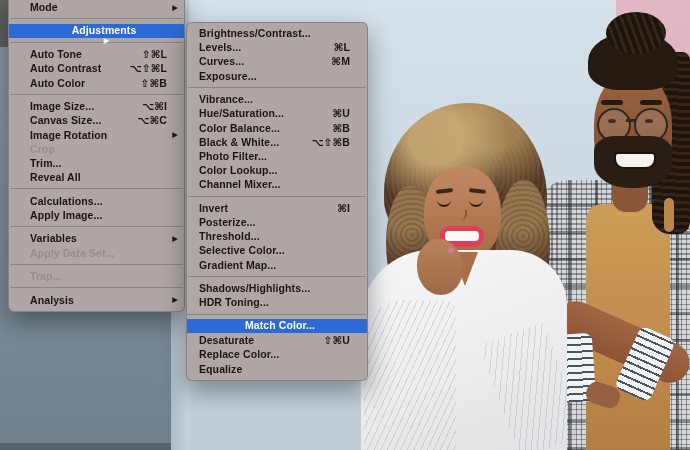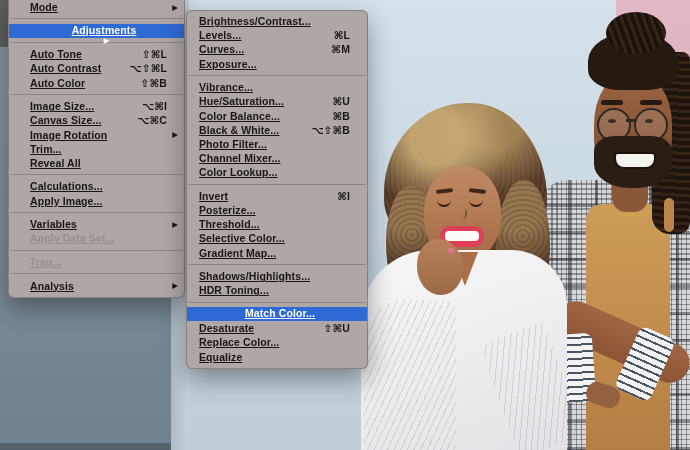--- a/index.html
+++ b/index.html
@@ -95,25 +95,25 @@
   #woman-vneck{left:452px;top:252px;width:26px;height:34px;background:#a86f49;
      clip-path:polygon(0 0,100% 0,50% 100%);}
   #woman-fist{left:417px;top:239px;width:46px;height:56px;
      background:linear-gradient(180deg,#b8815c,#9c6a47);border-radius:46% 54% 48% 52%;}
   #woman-nail{left:448px;top:248px;width:6px;height:5px;background:#e0798f;border-radius:50%;}
 
   
   .menu-panel{position:absolute;background:#aea7a5;box-shadow:0 10px 26px rgba(0,0,0,.38);
      border:1px solid rgba(70,60,55,.35);z-index:50;padding:3px 0 4px 0;box-sizing:border-box;}
   #image-menu{left:8px;top:-3px;width:177px;border-radius:0 0 6px 6px;border-top:none;}
-  #adjustments-menu{left:186px;top:10px;width:182px;border-radius:6px;}
+  #adjustments-menu{left:186px;top:22px;width:182px;border-radius:6px;}
   .row{display:flex;align-items:center;height:14.2px;font-size:10.5px;font-weight:600;
      color:#1b1613;padding:0 6px 0 21px;letter-spacing:.1px;}
   #adjustments-menu .row{padding:0 6px 0 12px;}
-  .row .label{white-space:nowrap;text-decoration:underline;}
+  .row .label{white-space:nowrap;}
   .row .fill{flex:1;}
   .row .shortcut{white-space:nowrap;font-weight:600;margin-left:4px;}
   .row .arrow{width:8px;margin-left:3px;font-size:7.5px;text-align:right;visibility:hidden;}
   .row.selected{background:#2e6ad6;color:#ffffff;flex-direction:column;}
   .row.disabled{color:#968e8b;}
   .sep{height:1px;background:rgba(55,45,40,.28);margin:4.2px 1px;}
 </style>
 </head>
 <body>
 
@@ -214,20 +214,26 @@
         <span class="fill"></span>
         <span class="shortcut">⌥⌘C</span>
         <span class="arrow">▶</span>
       </div>
       <div class="row">
         <span class="label">Image Rotation</span>
         <span class="fill"></span>
         <span class="shortcut"></span>
         <span class="arrow" style="visibility: visible;">▶</span>
       </div>
+      <div class="row disabled">
+        <span class="label">Crop</span>
+        <span class="fill"></span>
+        <span class="shortcut"></span>
+        <span class="arrow">▶</span>
+      </div>
       <div class="row">
         <span class="label">Trim...</span>
         <span class="fill"></span>
         <span class="shortcut"></span>
         <span class="arrow">▶</span>
       </div>
       <div class="row">
         <span class="label">Reveal All</span>
         <span class="fill"></span>
         <span class="shortcut"></span>
@@ -326,27 +332,27 @@
         <span class="shortcut">⌥⇧⌘B</span>
         <span class="arrow">▶</span>
       </div>
       <div class="row">
         <span class="label">Photo Filter...</span>
         <span class="fill"></span>
         <span class="shortcut"></span>
         <span class="arrow">▶</span>
       </div>
       <div class="row">
+        <span class="label">Color Lookup...</span>
+        <span class="fill"></span>
+        <span class="shortcut"></span>
+        <span class="arrow">▶</span>
+      </div>
+      <div class="row">
         <span class="label">Channel Mixer...</span>
-        <span class="fill"></span>
-        <span class="shortcut"></span>
-        <span class="arrow">▶</span>
-      </div>
-      <div class="row">
-        <span class="label">Color Lookup...</span>
         <span class="fill"></span>
         <span class="shortcut"></span>
         <span class="arrow">▶</span>
       </div>
       <div class="sep"></div>
       <div class="row">
         <span class="label">Invert</span>
         <span class="fill"></span>
         <span class="shortcut">⌘I</span>
         <span class="arrow">▶</span>

